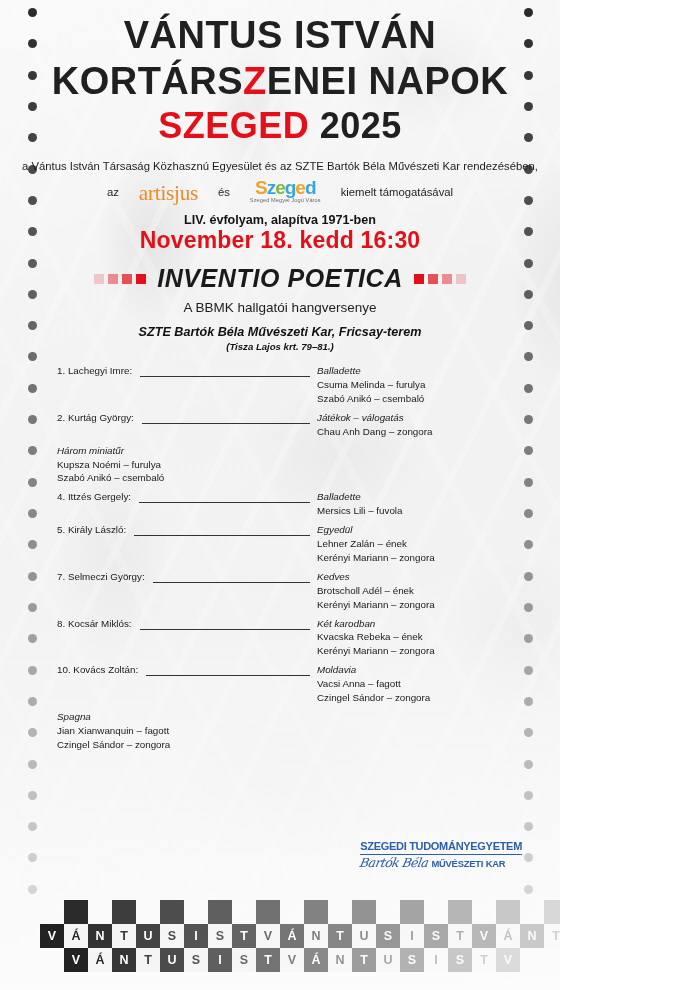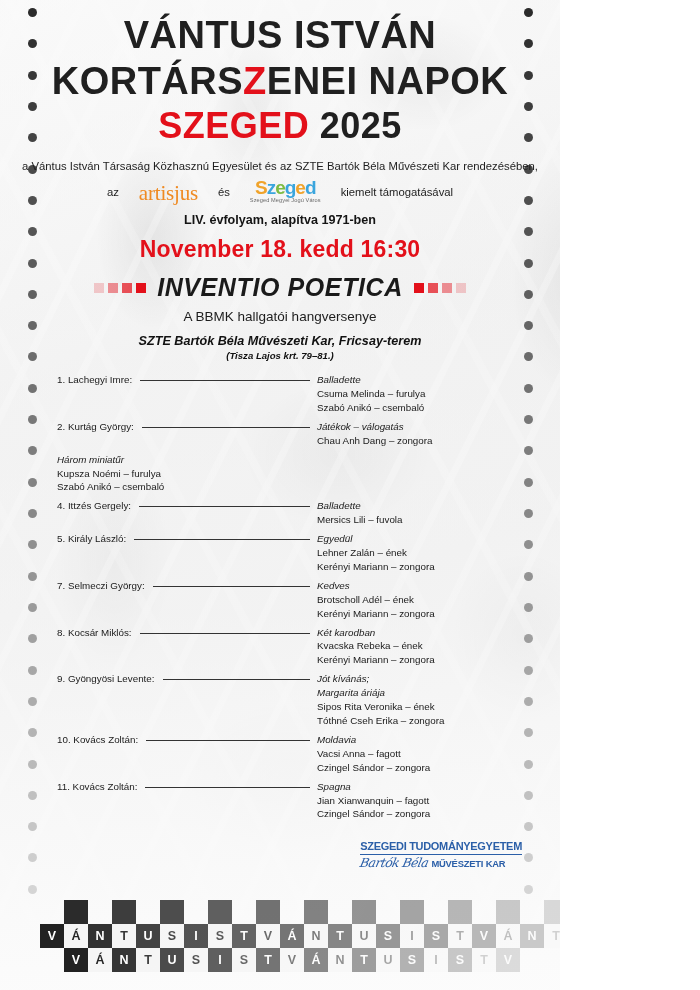--- a/index.html
+++ b/index.html
@@ -148,21 +148,20 @@
     margin-top: 1px;
   }
   .volume {
     margin-top: 8px;
     font-size: 12.6px;
     font-weight: bold;
     color: #141414;
     text-align: center;
   }
   .datetime {
-    margin-top: 9px;
     font-size: 23px;
     font-weight: bold;
     color: #e3101a;
     text-align: center;
     letter-spacing: .2px;
   }
 
   
   .event-row {
     margin-top: 10px;
@@ -221,21 +220,21 @@
     margin: 12px auto 0;
     width: 446px;
   }
   .prog-item {
     display: flex;
     align-items: flex-start;
     margin-bottom: 5px;
   }
   .prog-left {
     display: flex;
-    align-items: center;
+    align-items: flex-end;
     flex: 1 1 auto;
     min-width: 0;
     padding-top: 1px;
   }
   .composer {
     font-size: 9.8px;
     color: #1a1a1a;
     white-space: nowrap;
   }
   .rule {
@@ -536,46 +535,30 @@
           <span class="rule"></span>
         </div>
         <div class="prog-right">
           <div class="work">Két karodban</div>
           <div class="performer">Kvacska Rebeka – ének</div>
           <div class="performer">Kerényi Mariann – zongora</div>
         </div>
       </div>
       <div class="prog-item">
         <div class="prog-left">
-          <span class="composer">9. Gyöngyösi Levente:</span>
-          <span class="rule"></span>
-        </div>
-        <div class="prog-right">
-          <div class="work">Jót kívánás;</div>
-          <div class="work">Margarita áriája</div>
-          <div class="performer">Sipos Rita Veronika – ének</div>
-          <div class="performer">Tóthné Cseh Erika – zongora</div>
-        </div>
-      </div>
-      <div class="prog-item">
-        <div class="prog-left">
           <span class="composer">10. Kovács Zoltán:</span>
           <span class="rule"></span>
         </div>
         <div class="prog-right">
           <div class="work">Moldavia</div>
           <div class="performer">Vacsi Anna – fagott</div>
           <div class="performer">Czingel Sándor – zongora</div>
         </div>
       </div>
       <div class="prog-item">
-        <div class="prog-left">
-          <span class="composer">11. Kovács Zoltán:</span>
-          <span class="rule"></span>
-        </div>
         <div class="prog-right">
           <div class="work">Spagna</div>
           <div class="performer">Jian Xianwanquin – fagott</div>
           <div class="performer">Czingel Sándor – zongora</div>
         </div>
       </div>
     </div>
 
   <div class="teachers">
     <div class="teachers-head">Felkészítő tanárok:</div>

